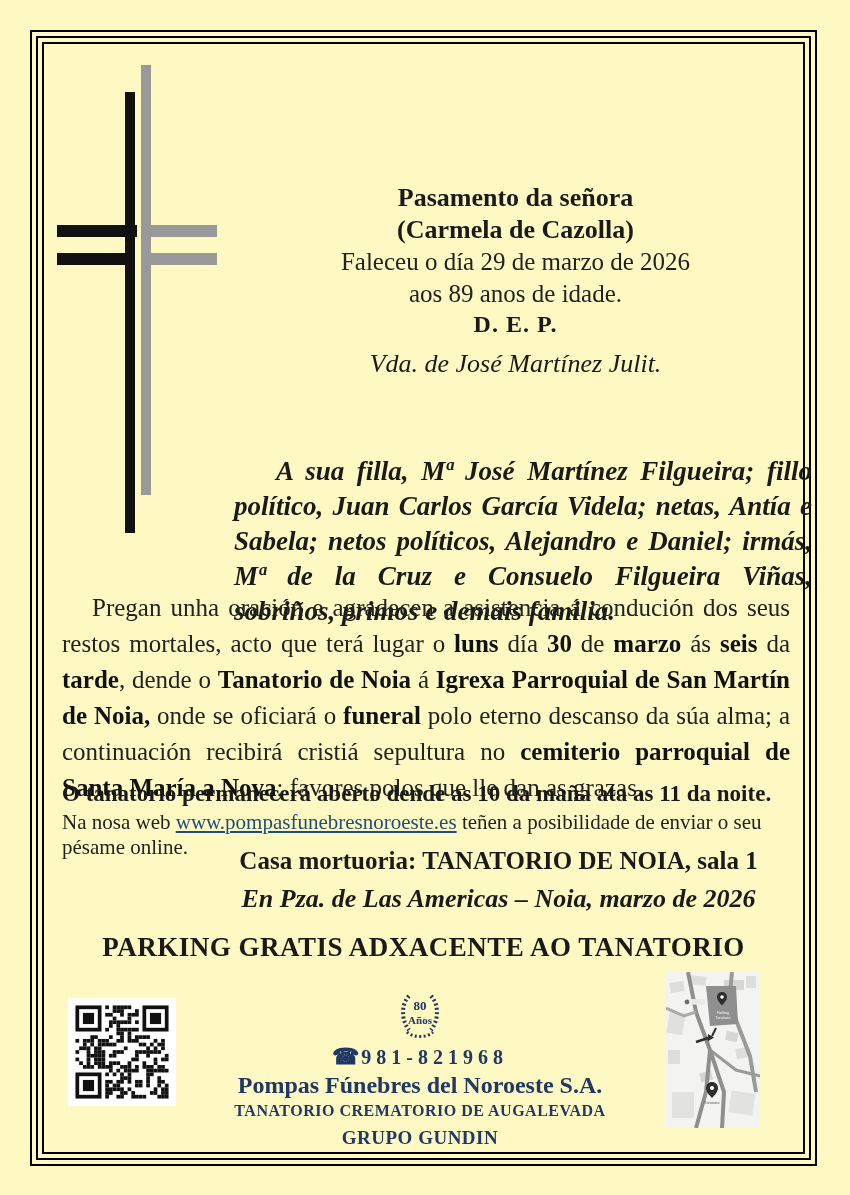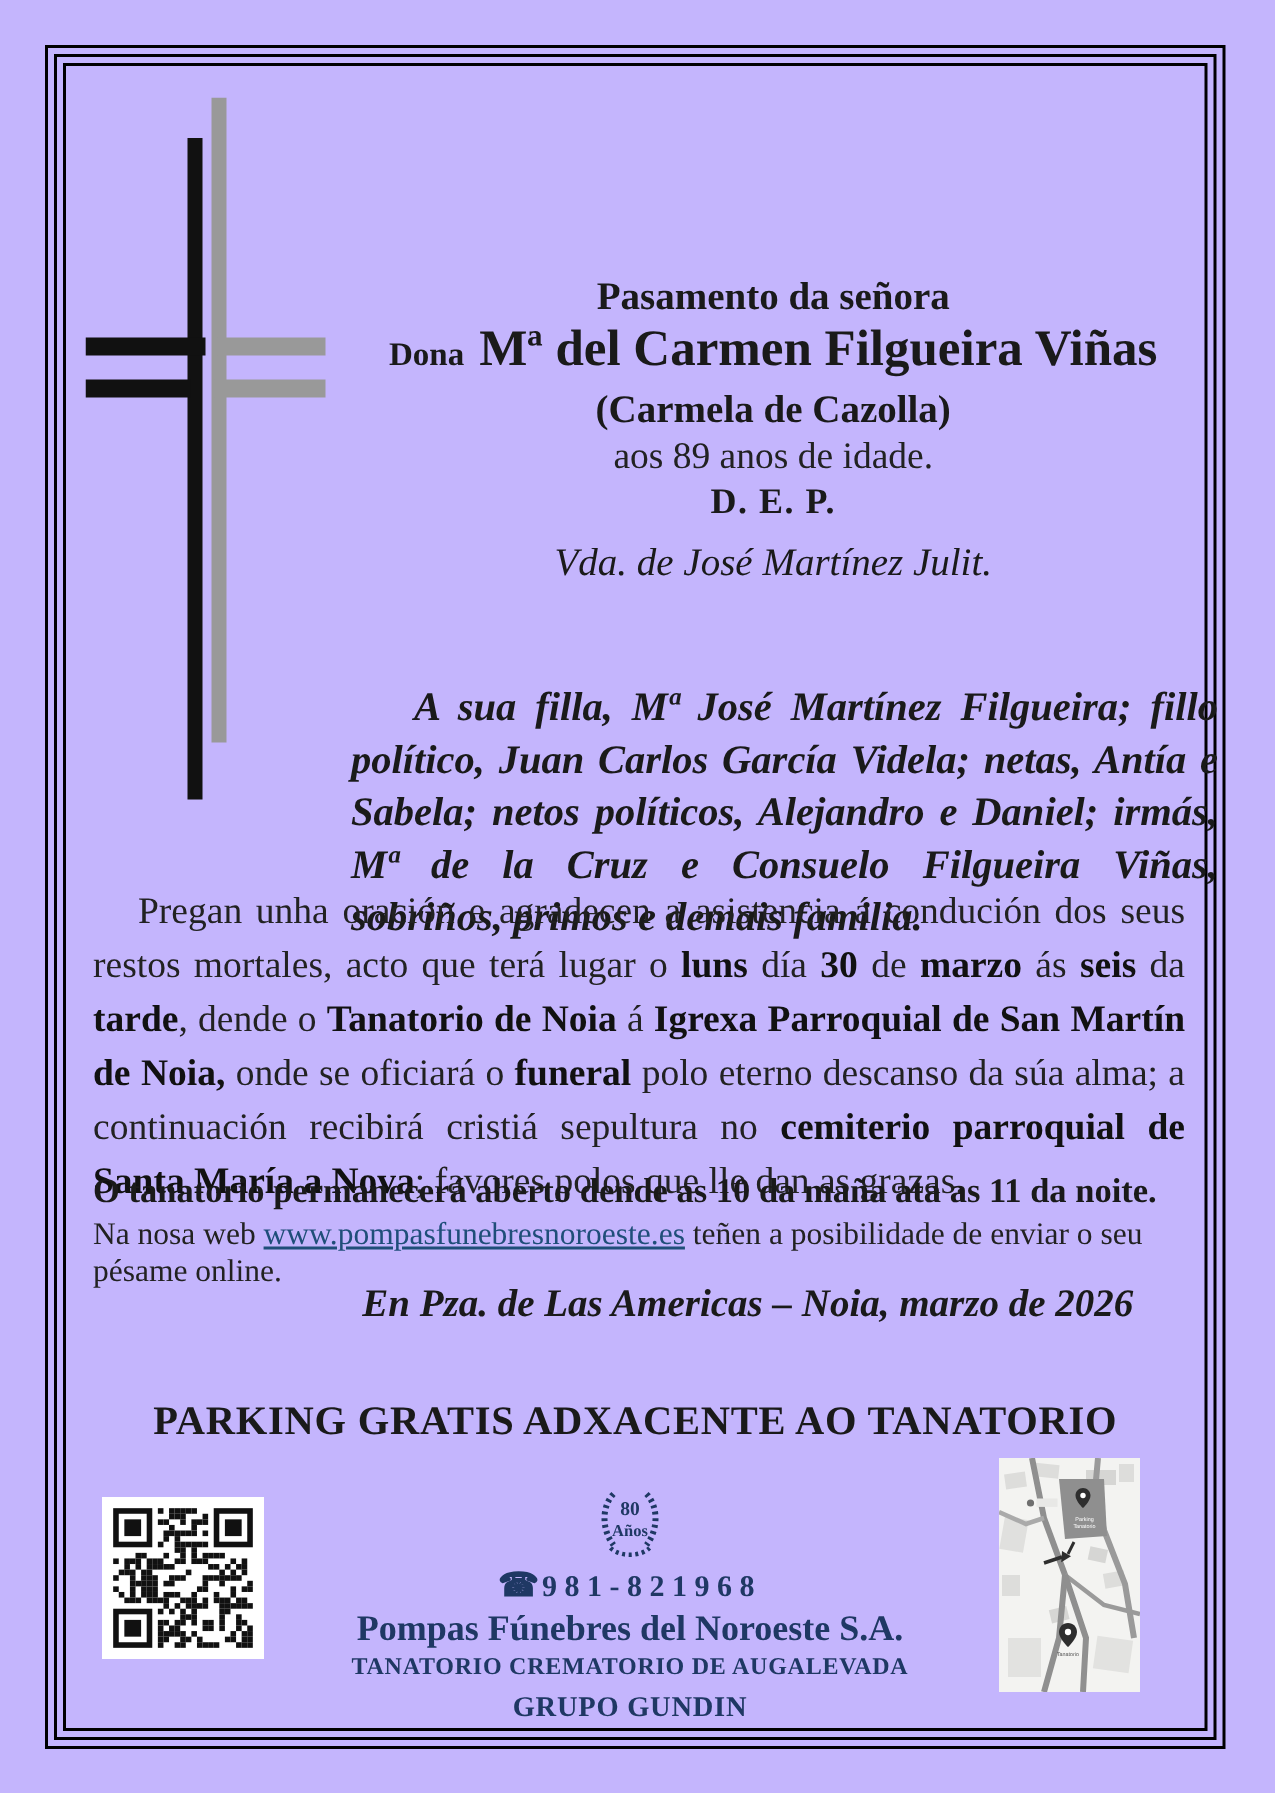--- a/index.html
+++ b/index.html
@@ -1,17 +1,17 @@
 <!DOCTYPE html>
 <html><head>
 <meta charset="utf-8">
 <style>
   html,body{margin:0;padding:0;background:#ffffff;}
   .page{
-    position:relative;width:850px;height:1195px;background:#c4b5fd;
+    position:relative;width:850px;height:1195px;background:#fef9c3;
     font-family:"Liberation Serif", serif;color:#1a1a1a;overflow:hidden;
   }
   .frame{position:absolute;left:30px;top:30px;right:33px;bottom:29px;border:2px solid #000;padding:4px;}
   .frame2{width:100%;height:100%;border:2px solid #000;padding:4px;box-sizing:border-box;}
   .frame3{width:100%;height:100%;border:2px solid #000;box-sizing:border-box;position:relative;}
   .content{position:absolute;left:0;top:0;right:0;bottom:0;}
 
   .cross{position:absolute;left:13px;top:21px;}
 
   .header{position:absolute;left:186px;right:2px;top:138px;text-align:center;}
@@ -66,36 +66,37 @@
             <rect x="84" y="0" width="10" height="430" fill="#999999"></rect>
             <rect x="68" y="27" width="10" height="441" fill="#111111"></rect>
             <rect x="0" y="160" width="80" height="12" fill="#111111"></rect>
             <rect x="88" y="160" width="72" height="12" fill="#999999"></rect>
             <rect x="0" y="188" width="70" height="12" fill="#111111"></rect>
             <rect x="86" y="188" width="74" height="12" fill="#999999"></rect>
           </svg>
 
           <div class="header">
             <div class="pre-title">Pasamento da señora</div>
-            <div class="title-line"><span class="honorific">Dona</span><span>Mª del Carmen Filgueira Viñas</span></div>
             <div class="nickname">(Carmela de Cazolla)</div>
+            <div class="death-line">Faleceu o día 29 de marzo de 2026</div>
             <div class="age-line">aos 89 anos de idade.</div>
             <div class="dep">D. E. P.</div>
             <div class="widow">Vda. de José Martínez Julit.</div>
           </div>
 
           <div class="family">A sua filla, Mª José Martínez Filgueira; fillo político, Juan Carlos García Videla; netas, Antía e Sabela; netos políticos, Alejandro e Daniel; irmás, Mª de la Cruz e Consuelo Filgueira Viñas, sobriños, primos e demais familia.</div>
 
           <div class="main-para"><span>Pregan unha oración e agradecen a asistencia á condución dos seus restos mortales, acto que terá lugar o </span><b>luns</b><span> día </span><b>30</b><span> de </span><b>marzo</b><span> ás </span><b>seis</b><span> da </span><b>tarde</b><span>, dende o </span><b>Tanatorio de Noia</b><span> á </span><b>Igrexa Parroquial de San Martín de Noia,</b><span> onde se oficiará o </span><b>funeral</b><span> polo eterno descanso da súa alma; a continuación recibirá cristiá sepultura no </span><b>cemiterio parroquial de Santa María a Nova</b><span>; favores polos que lle dan as grazas.</span></div>
 
           <div class="hours">O tanatorio permanecerá aberto dende as 10 da maña ata as 11 da noite.</div>
 
           <div class="webline"><span>Na nosa web </span><span class="weblink">www.pompasfunebresnoroeste.es</span><span> teñen a posibilidade de enviar o seu pésame online.</span></div>
 
           <div class="mortuary">
+            <div class="mortuary-l1">Casa mortuoria: TANATORIO DE NOIA, sala 1</div>
             <div class="mortuary-l2">En Pza. de Las Americas – Noia, marzo de 2026</div>
           </div>
 
           <div class="parking">PARKING GRATIS ADXACENTE AO TANATORIO</div>
 
           <svg class="qr" id="qr-svg" viewBox="0 0 29 29">
               <rect x="0" y="0" width="29" height="29" fill="#ffffff"></rect>
               <rect x="2" y="2" width="7" height="7" fill="#111111"></rect>
               <rect x="3" y="3" width="5" height="5" fill="#ffffff"></rect>
               <rect x="4" y="4" width="3" height="3" fill="#111111"></rect>

